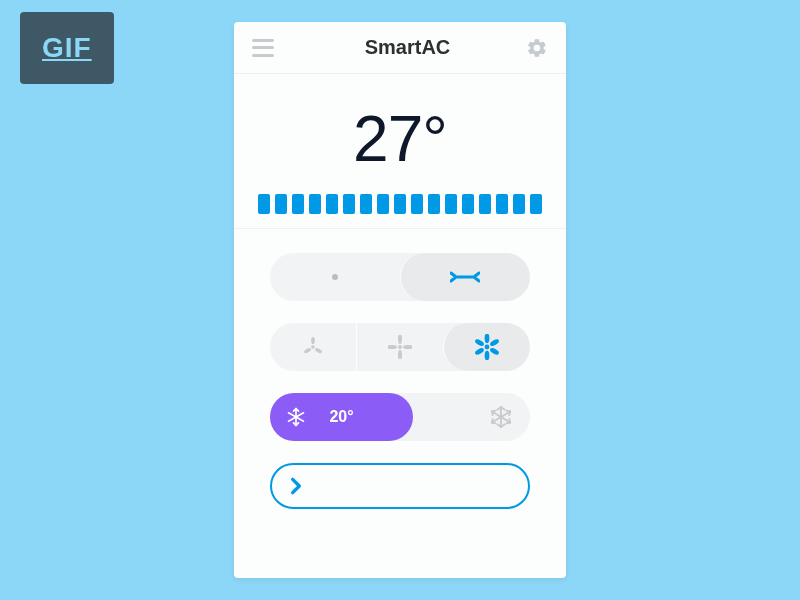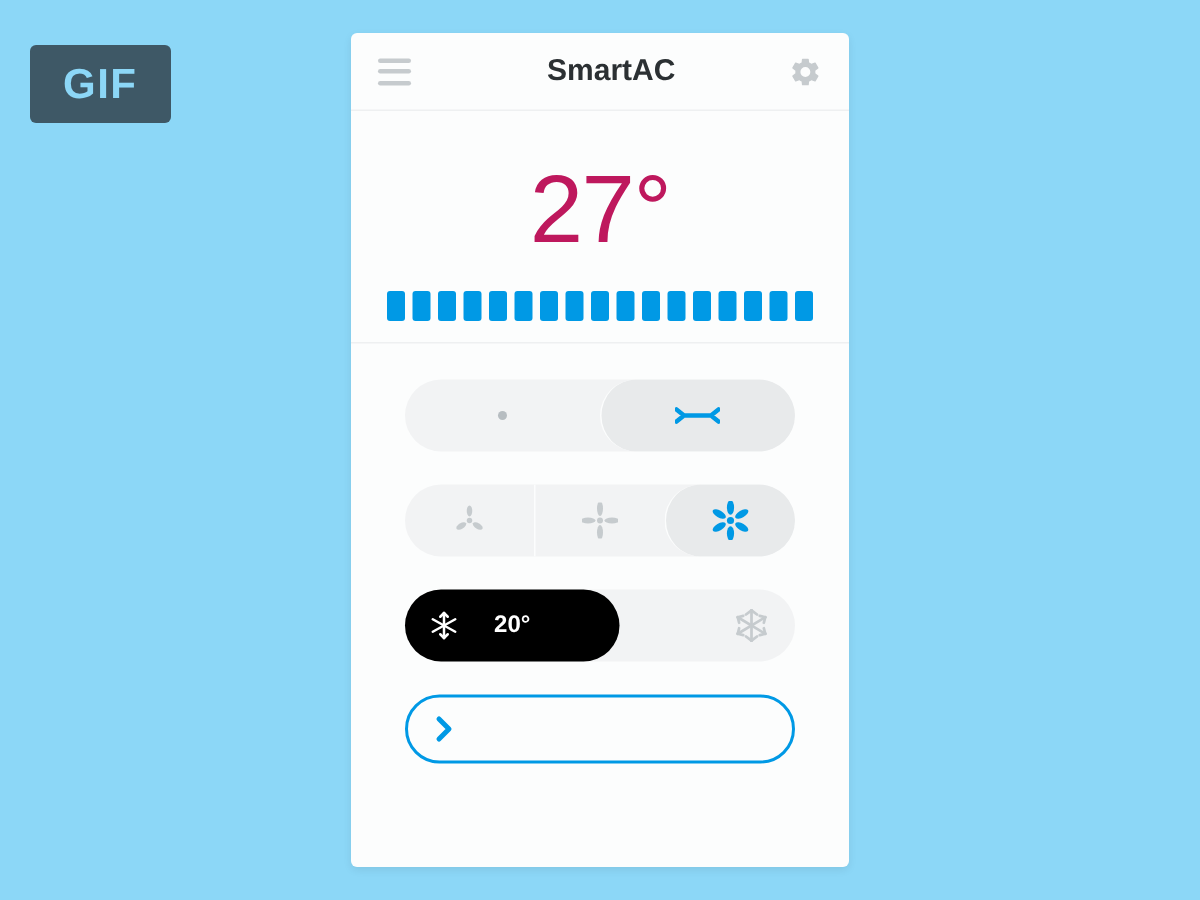--- a/index.html
+++ b/index.html
@@ -6,29 +6,30 @@
   body {
     background: #8cd7f7;
     width: 800px;
     height: 600px;
     font-family: -apple-system, "Helvetica Neue", Arial, sans-serif;
     position: relative;
     overflow: hidden;
   }
   .gif-badge {
     position: absolute;
-    top: 30px;
+    top: 12px;
     left: 20px;
     background: #3e5866;
     color: #8cd7f7;
     font-weight: 700;
     font-size: 28px;
     letter-spacing: 1px;
-    padding: 10px 22px;
+    padding: 20px 22px;
     border-radius: 4px;
+    text-decoration: underline;
   }
   .device {
     position: absolute;
     left: 234px;
     top: 22px;
     width: 332px;
     height: 556px;
     background: #fcfdfd;
     border-radius: 4px;
     box-shadow: 0 2px 6px rgba(0,0,0,0.08);
@@ -49,21 +50,21 @@
     cursor: pointer;
   }
   .hamburger span { height: 3px; background: #c6cbce; border-radius: 2px; }
   .title { font-weight: 700; font-size: 20px; color: #2b3033; margin-left: 15px; }
   .gear { width: 22px; height: 22px; cursor: pointer; }
   .gear svg { width: 100%; height: 100%; fill: #c6cbce; }
 
   .temp-display {
     text-align: center;
     padding: 28px 0 18px;
-    color: #be185d;
+    color: #0f172a;
     font-size: 64px;
     font-weight: 200;
     letter-spacing: -1px;
   }
   .ticks {
     display: flex;
     gap: 5px;
     padding: 0 18px 14px;
     justify-content: center;
   }
@@ -106,21 +107,21 @@
     background: #f2f3f4;
     border-radius: 24px;
     display: flex;
     align-items: center;
     position: relative;
   }
   .temp-handle {
     position: absolute;
     left: 0; top: 0; bottom: 0;
     width: 55%;
-    background: #000000;
+    background: #8b5cf6;
     border-radius: 24px;
     display: flex;
     align-items: center;
     justify-content: center;
     gap: 24px;
     color: #fff;
     font-weight: 700;
     font-size: 16px;
   }
   .temp-handle .sf { position: absolute; left: 16px; }

